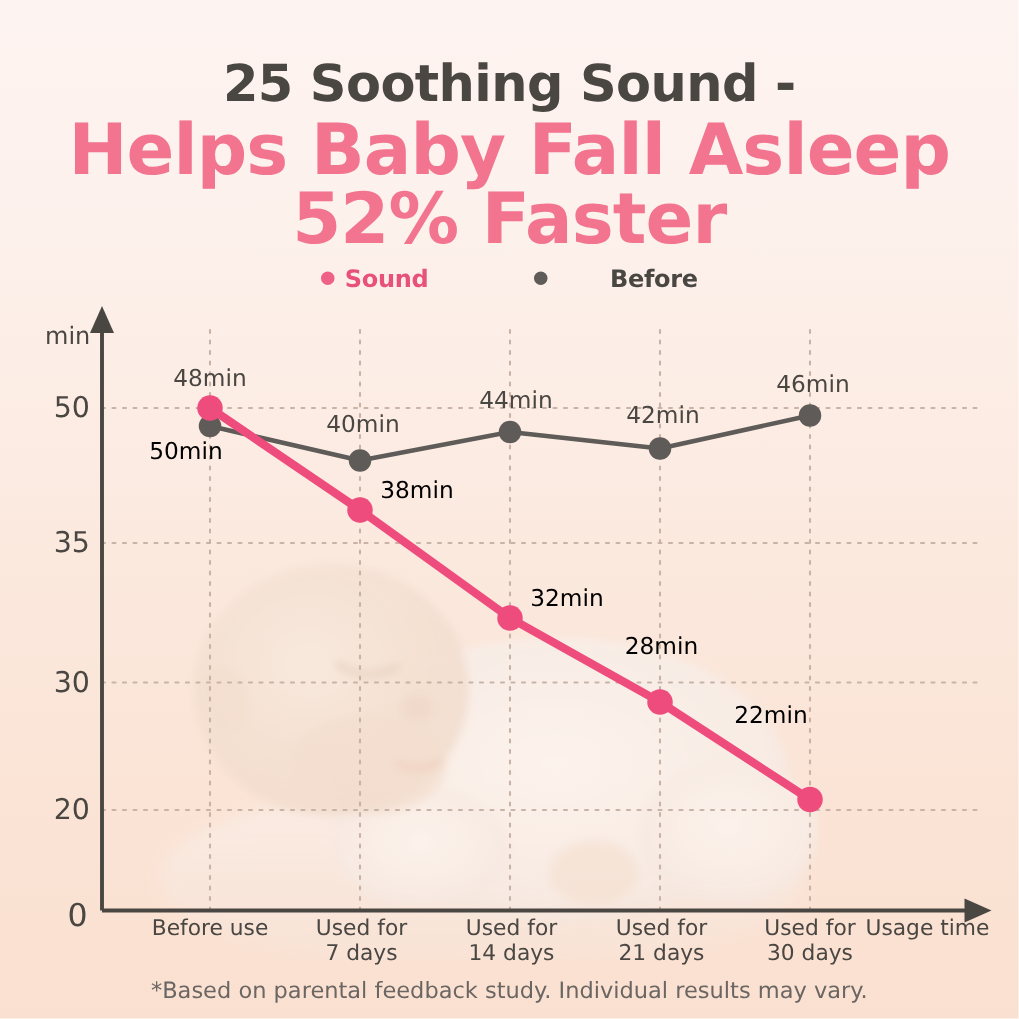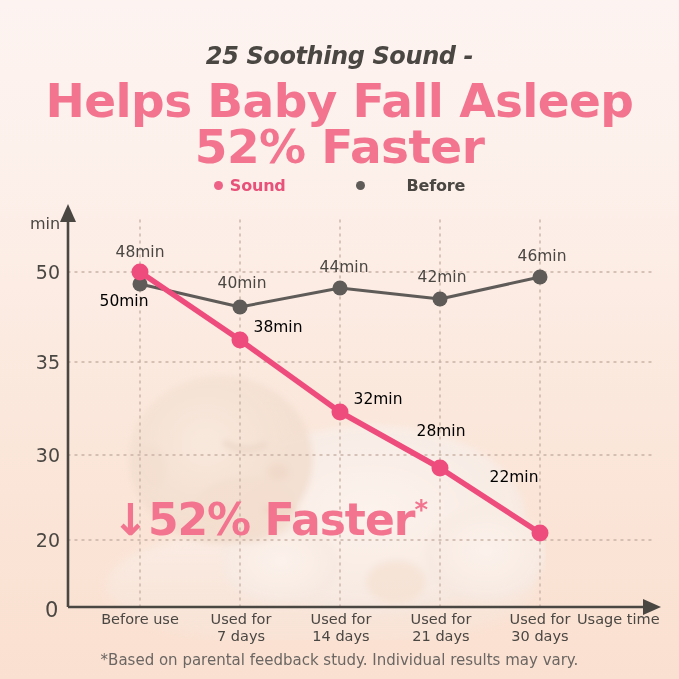--- a/index.html
+++ b/index.html
@@ -10,24 +10,23 @@
     position:relative;
     overflow:hidden;
   }
 
   
   .title-block {
     position:absolute; left:0; top:34px; width:679px;
     text-align:center;
   }
   .title-line1 {
-    font-size:24px; font-weight:bold; color:#4A4743;
+    font-size:34px; font-weight:bold; color:#4A4743;
     letter-spacing:-0.4px; line-height:44px;
     font-family:"DejaVu Sans", sans-serif;
-    font-style:italic;
   }
   .title-line2 {
     font-size:47px; font-weight:bold; color:#F2748F;
     letter-spacing:-0.6px; line-height:46px;
     font-family:"DejaVu Sans", sans-serif;
   }
 
   
   .legend {
     position:absolute; top:176px; left:0; width:679px;
@@ -240,23 +239,20 @@
   <div class="vlabel before" style="left:344px; top:58px;">44min</div>
   <div class="vlabel before" style="left:442px; top:68px;">42min</div>
   <div class="vlabel before" style="left:542px; top:47px;">46min</div>
 
   <div class="vlabel after" style="left:124px; top:92px;">50min</div>
   <div class="vlabel after" style="left:278px; top:118px;">38min</div>
   <div class="vlabel after" style="left:378px; top:190px;">32min</div>
   <div class="vlabel after" style="left:441px; top:222px;">28min</div>
   <div class="vlabel after" style="left:514px; top:268px;">22min</div>
 
-  <div class="callout">
-    <span class="arrow">↓</span><span>52% Faster</span><span class="star">*</span>
-  </div>
 </div>
 
 <div class="xlabels">
   <div class="xlabel" style="left:140px;">
     <div>Before use</div>
   </div>
   <div class="xlabel" style="left:241px;">
     <div>Used for</div>
     <div>7 days</div>
   </div>

